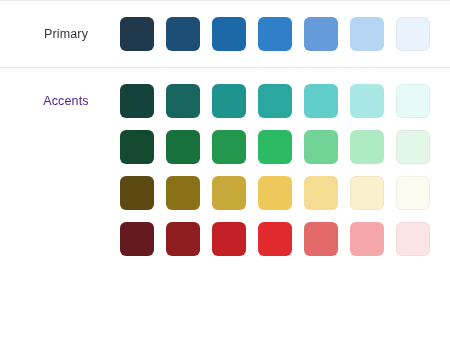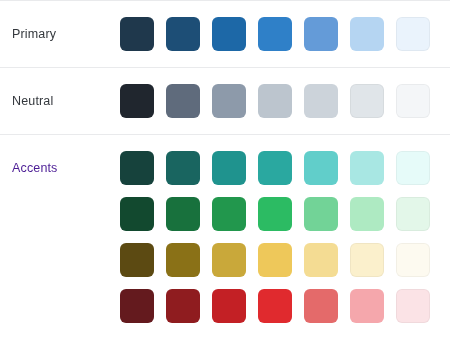--- a/index.html
+++ b/index.html
@@ -15,20 +15,21 @@
     font-family: "Liberation Sans", "DejaVu Sans", sans-serif;
     -webkit-font-smoothing: antialiased;
   }
 
   #palette-panel {
     width: 450px;
     height: 348px;
     position: relative;
     background: #ffffff;
     box-sizing: border-box;
+    text-align: center;
   }
 
   
   .palette-section {
     position: relative;
     box-sizing: border-box;
     border-top: 1px solid #e9eaec;
     display: flex;
     align-items: flex-start;
     padding-left: 12px;
@@ -98,34 +99,20 @@
         <div class="swatch" title="#1d4e76" style="background: rgb(29, 78, 118); width: 34px; height: 34px; flex-basis: 34px; border-radius: 6px;"></div>
         <div class="swatch" title="#1d68a7" style="background: rgb(29, 104, 167); width: 34px; height: 34px; flex-basis: 34px; border-radius: 6px;"></div>
         <div class="swatch" title="#2f80c8" style="background: rgb(47, 128, 200); width: 34px; height: 34px; flex-basis: 34px; border-radius: 6px;"></div>
         <div class="swatch" title="#649bd8" style="background: rgb(100, 155, 216); width: 34px; height: 34px; flex-basis: 34px; border-radius: 6px;"></div>
         <div class="swatch" title="#b5d5f2" style="background: rgb(181, 213, 242); width: 34px; height: 34px; flex-basis: 34px; border-radius: 6px;"></div>
         <div class="swatch light-edge" title="#eaf3fc" style="background: rgb(234, 243, 252); width: 34px; height: 34px; flex-basis: 34px; border-radius: 6px;"></div>
       </div>
     </div>
   </div>
 
-  <div class="palette-section" id="section-neutral" style="border-top-color: rgb(233, 234, 236);">
-    <div class="section-label" style="color: rgb(52, 56, 61);">Neutral</div>
-    <div class="swatch-grid" style="gap: 12px;">
-      <div class="swatch-row" style="gap: 12px;">
-        <div class="swatch" title="#20262e" style="background: rgb(32, 38, 46); width: 34px; height: 34px; flex-basis: 34px; border-radius: 6px;"></div>
-        <div class="swatch" title="#5f6b7c" style="background: rgb(95, 107, 124); width: 34px; height: 34px; flex-basis: 34px; border-radius: 6px;"></div>
-        <div class="swatch" title="#8d9aaa" style="background: rgb(141, 154, 170); width: 34px; height: 34px; flex-basis: 34px; border-radius: 6px;"></div>
-        <div class="swatch" title="#bcc5ce" style="background: rgb(188, 197, 206); width: 34px; height: 34px; flex-basis: 34px; border-radius: 6px;"></div>
-        <div class="swatch" title="#ccd3da" style="background: rgb(204, 211, 218); width: 34px; height: 34px; flex-basis: 34px; border-radius: 6px;"></div>
-        <div class="swatch light-edge" title="#e0e5e9" style="background: rgb(224, 229, 233); width: 34px; height: 34px; flex-basis: 34px; border-radius: 6px;"></div>
-        <div class="swatch light-edge" title="#f4f6f8" style="background: rgb(244, 246, 248); width: 34px; height: 34px; flex-basis: 34px; border-radius: 6px;"></div>
-      </div>
-    </div>
-  </div>
 
   <div class="palette-section" id="section-accents" style="border-top-color: rgb(233, 234, 236);">
     <div class="section-label" style="color: #4c1d95;">Accents</div>
     <div class="swatch-grid" style="gap: 12px;">
 
       <div class="swatch-row" style="gap: 12px;">
         <div class="swatch" title="#16423c" style="background: rgb(22, 66, 60); width: 34px; height: 34px; flex-basis: 34px; border-radius: 6px;"></div>
         <div class="swatch" title="#196560" style="background: rgb(25, 101, 96); width: 34px; height: 34px; flex-basis: 34px; border-radius: 6px;"></div>
         <div class="swatch" title="#1f938e" style="background: rgb(31, 147, 142); width: 34px; height: 34px; flex-basis: 34px; border-radius: 6px;"></div>
         <div class="swatch" title="#2aa8a0" style="background: rgb(42, 168, 160); width: 34px; height: 34px; flex-basis: 34px; border-radius: 6px;"></div>

